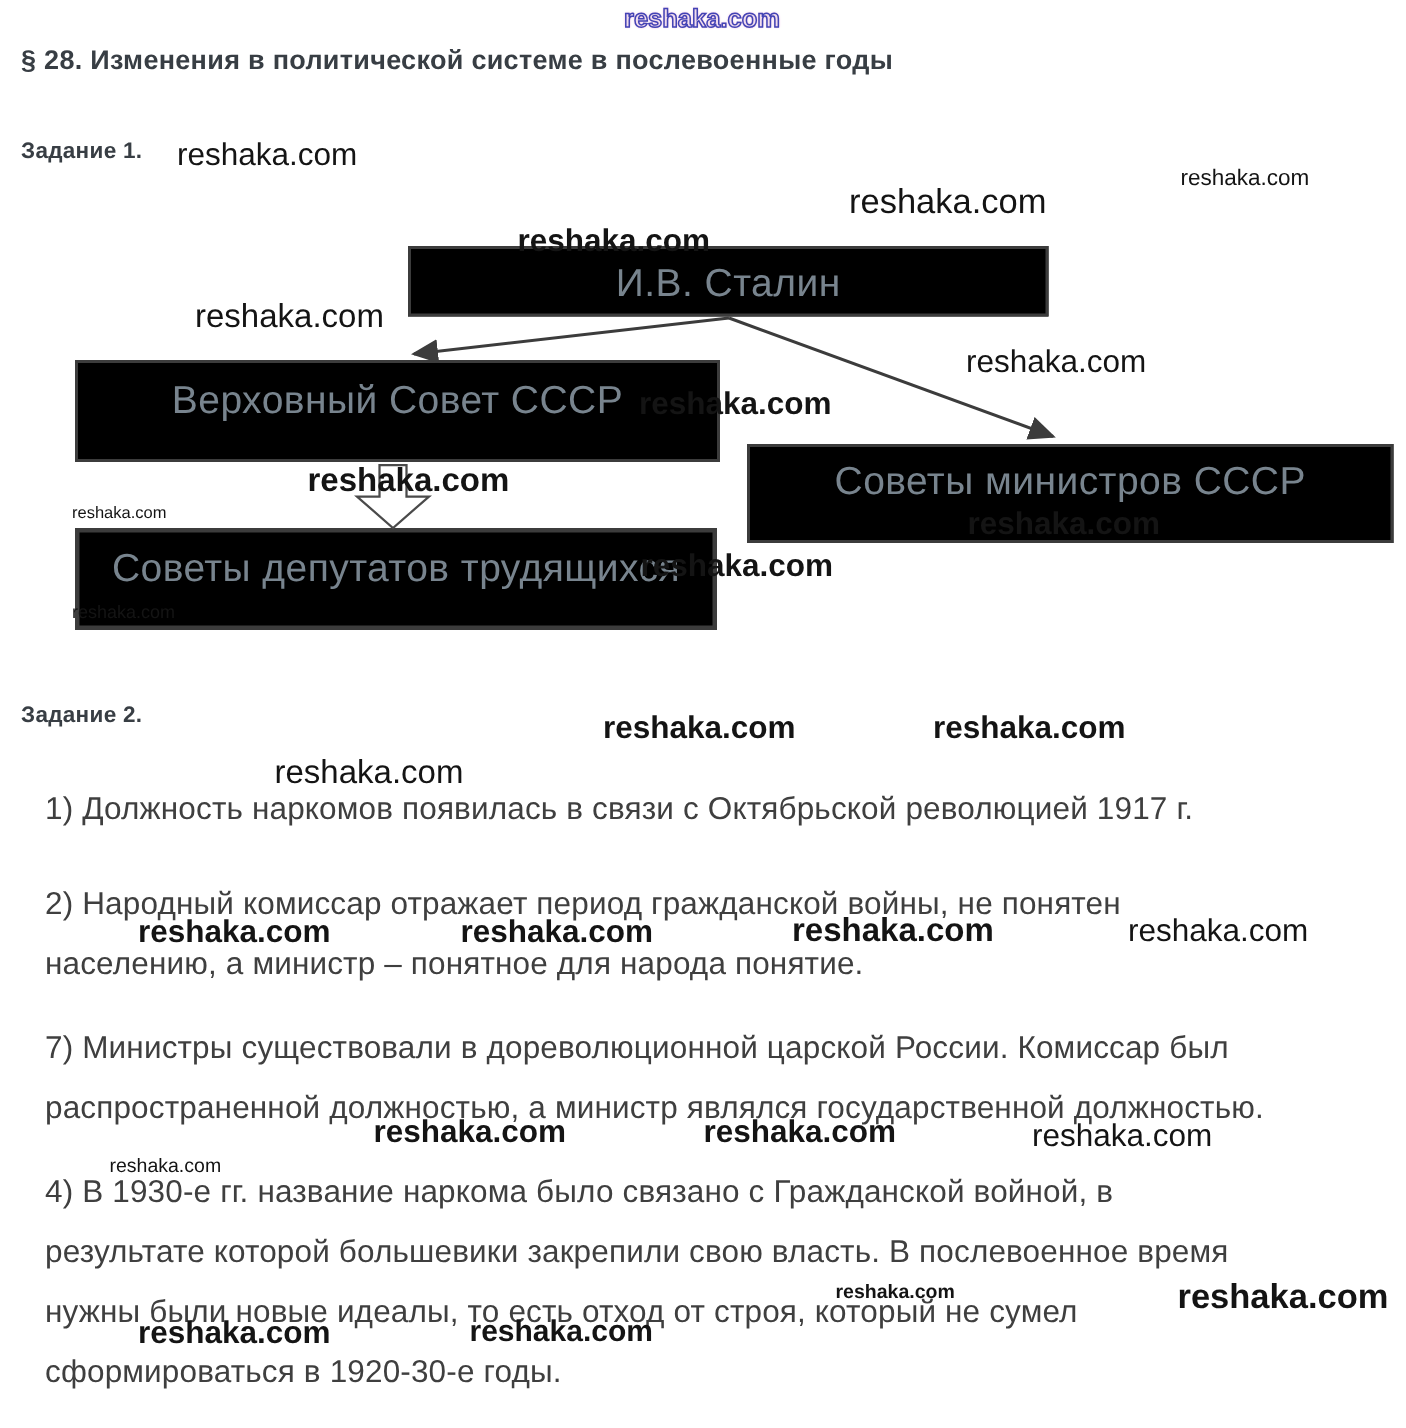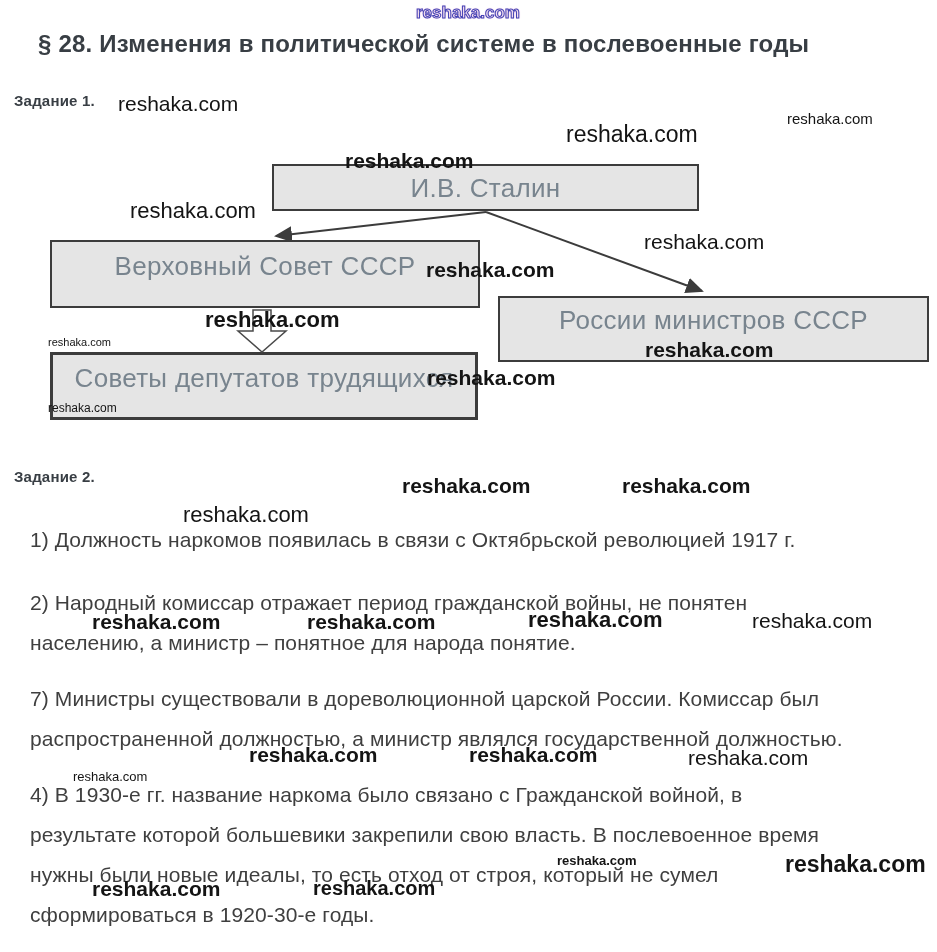--- a/index.html
+++ b/index.html
@@ -5,30 +5,30 @@
   html,body{margin:0;padding:0;}
   body{
     width:937px;height:952px;position:relative;overflow:hidden;
     background:#ffffff;
     font-family:"Liberation Sans","DejaVu Sans",sans-serif;
   }
   .abs{position:absolute;}
   
   .doc-title{
     left:14px;top:30px;width:900px;
-    font-size:24px;font-weight:700;color:#383e44;letter-spacing:.2px;margin-left:24px;
+    font-size:18px;font-weight:700;color:#383e44;letter-spacing:.2px;
   }
   .task-label{
     left:14px;font-size:15px;font-weight:700;color:#383e44;letter-spacing:.2px;
   }
   #task1-label{top:92px;}
   #task2-label{top:468px;}
   
   .dbox{
-    position:absolute;background:#e5e5e5;border:2px solid #3c3c3c;
+    position:absolute;background:#000000;border:2px solid #3c3c3c;
     box-sizing:border-box;text-align:center;z-index:4;
   }
   .dbox .dbox-label{
     font-size:26px;color:#78848e;letter-spacing:.3px;white-space:nowrap;
   }
   #box-stalin{left:272px;top:164px;width:427px;height:47px;}
   #box-stalin .dbox-label{padding-top:7px;}
   #box-supreme{left:50px;top:240px;width:430px;height:68px;}
   #box-supreme .dbox-label{padding-top:9px;}
   #box-ministers{left:498px;top:296px;width:431px;height:66px;}
@@ -64,21 +64,21 @@
 <div class="abs task-label" id="task1-label">Задание 1.</div>
 
 <div>
   <div class="dbox" id="box-stalin">
     <div class="dbox-label">И.В. Сталин</div>
   </div>
   <div class="dbox" id="box-supreme">
     <div class="dbox-label">Верховный Совет СССР</div>
   </div>
   <div class="dbox" id="box-ministers">
-    <div class="dbox-label">России министров СССР</div>
+    <div class="dbox-label">Советы министров СССР</div>
   </div>
   <div class="dbox" id="box-deputies">
     <div class="dbox-label">Советы депутатов трудящихся</div>
   </div>
 
   <svg class="abs" id="arrow-layer" width="937" height="952" viewBox="0 0 937 952">
     <defs>
       <marker id="ah" markerWidth="10" markerHeight="8" refX="8" refY="4" orient="auto">
         <path d="M0,0 L9,4 L0,8 z" fill="#3c3c3c"></path>
       </marker>

